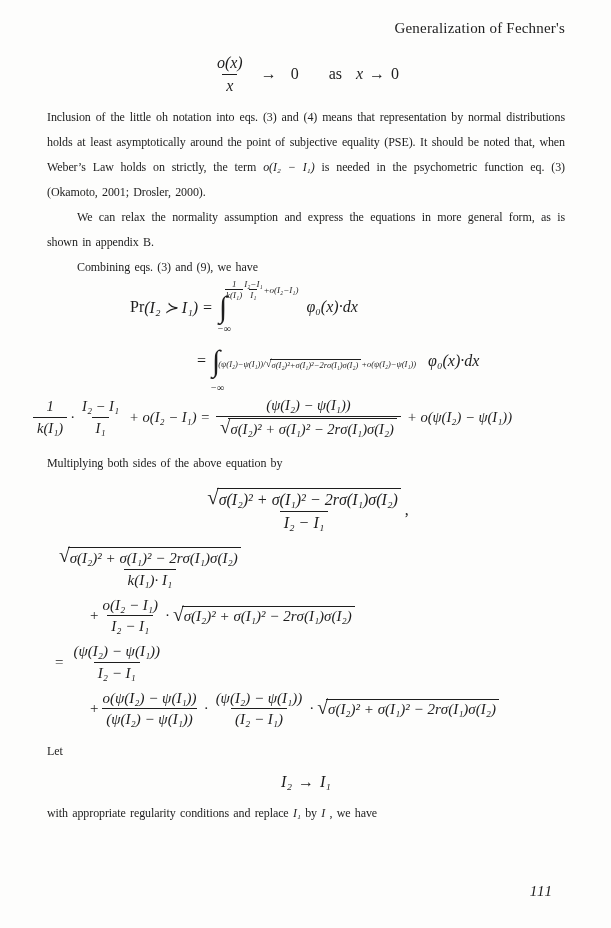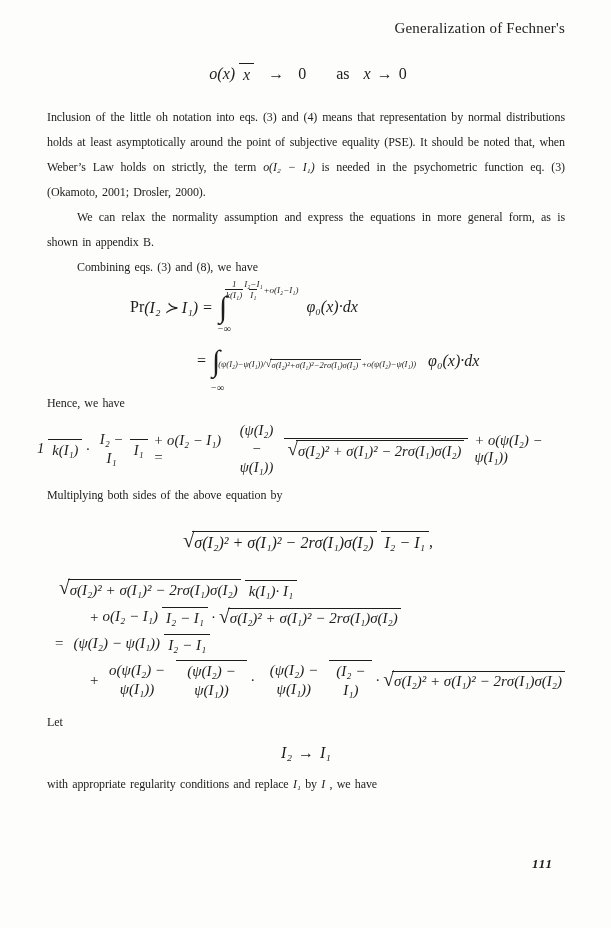--- a/index.html
+++ b/index.html
@@ -15,21 +15,21 @@
     font-size: 12px; line-height: 25px; text-align: justify;
     margin: 0; word-spacing: 1.4px; letter-spacing: -0.1px;
   }
   .indent { text-indent: 30px; }
   .math { font-style: italic; }
   .upright { font-style: normal; }
 
   .display { font-size: 16px; font-style: italic; display: flex; align-items: center; }
   .center { justify-content: center; }
 
-  .frac { display: inline-flex; flex-direction: row; align-items: center; text-align: center; line-height: 1.25; vertical-align: middle; }
+  .frac { display: inline-flex; flex-direction: column; align-items: center; text-align: center; line-height: 1.25; vertical-align: middle; }
   .fnum { padding: 0 4px 1px; }
   .fden { border-top: 1.2px solid currentColor; padding: 1px 4px 0; }
 
   .sqrt { display: inline-flex; align-items: flex-start; white-space: nowrap; }
   .rsign { font-style: normal; font-size: 1.3em; line-height: 0.9; margin-right: -2px; }
   .rbody { border-top: 1.2px solid currentColor; padding: 1px 3px 0 2px; }
 
   .intwrap { display: inline-flex; align-items: center; margin: 0 2px; }
   .int { font-style: normal; font-size: 30px; line-height: 1; }
   .lims { display: inline-flex; flex-direction: column; justify-content: space-between; height: 44px; margin-left: -2px; }
@@ -46,21 +46,21 @@
   .eq-pr1 { margin: 4px 0 0 83px; height: 46px; }
   .eq-pr2 { margin: 8px 0 0 150px; height: 46px; }
   .eq-hence { margin: 6px 0 0 -14px; font-size: 14.6px; height: 54px; }
   .eq-mult { margin: 6px 0; height: 56px; }
   .eq-wehave { font-size: 15px; flex-direction: column; align-items: flex-start; margin: 6px 0 0 8px; }
   .eq-wehave .eqline { display: flex; align-items: center; margin: 3px 0; }
   .eq-wehave .cont { margin-left: 35px; }
   .eq-limit { margin: 6px 0; height: 24px; }
 
   .para-gap { margin-top: 7px; }
-  .page-number { position: absolute; right: 58px; bottom: 56px; font-style: italic; font-size: 13px; letter-spacing: 1px; font-weight: bold; }
+  .page-number { position: absolute; right: 58px; bottom: 28px; font-style: italic; font-size: 15px; letter-spacing: 1px; }
 </style>
 </head>
 <body>
 
 <div class="sheet">
 
   <div class="running-head">Generalization of Fechner's</div>
 
   <div class="display center eq-little-oh">
     <span class="frac">
@@ -72,21 +72,21 @@
     <span class="upright g30">as</span>
     <span class="math g14">x</span>
     <span class="upright g6">→</span>
     <span class="upright g6">0</span>
   </div>
 
   <p class="body-text"><span>Inclusion of the little oh notation into eqs. (3) and (4) means that representation by normal distributions holds at least asymptotically around the point of subjective equality (PSE).  It should be noted that, when Weber’s Law holds on strictly, the term </span><span class="math">o(I₂ − I₁)</span><span> is needed in the psychometric function eq. (3) (Okamoto, 2001; Drosler, 2000).</span></p>
 
   <p class="body-text indent"><span>We can relax the normality assumption and express the equations in more general form, as is shown in appendix B.</span></p>
 
-  <p class="body-text indent"><span>Combining eqs. (3) and (8), we have</span></p>
+  <p class="body-text indent"><span>Combining eqs. (3) and (9), we have</span></p>
 
   <div class="display eq-pr1">
     <span class="upright">Pr</span>
     <span class="math">(I₂ ≻ I₁) =</span>
     <span class="intwrap g6">
       <span class="int">∫</span>
       <span class="lims">
         <span class="lim-up math">
           <span class="tfrac">
             <span>1</span>
@@ -116,21 +116,20 @@
             <span class="rbody">σ(I₂)²+σ(I₁)²−2rσ(I₁)σ(I₂)</span>
           </span>
           <span>+o(ψ(I₂)−ψ(I₁))</span>
         </span>
         <span class="lim-lo">−∞</span>
       </span>
     </span>
     <span class="math g10">φ₀(x)·dx</span>
   </div>
 
-  <p class="body-text para-gap"><span>Hence, we have</span></p>
 
   <div class="display eq-hence">
     <span class="frac">
       <span class="fnum math">1</span>
       <span class="fden math">k(I₁)</span>
     </span>
     <span class="upright dot">·</span>
     <span class="frac">
       <span class="fnum math">I₂ − I₁</span>
       <span class="fden math">I₁</span>

